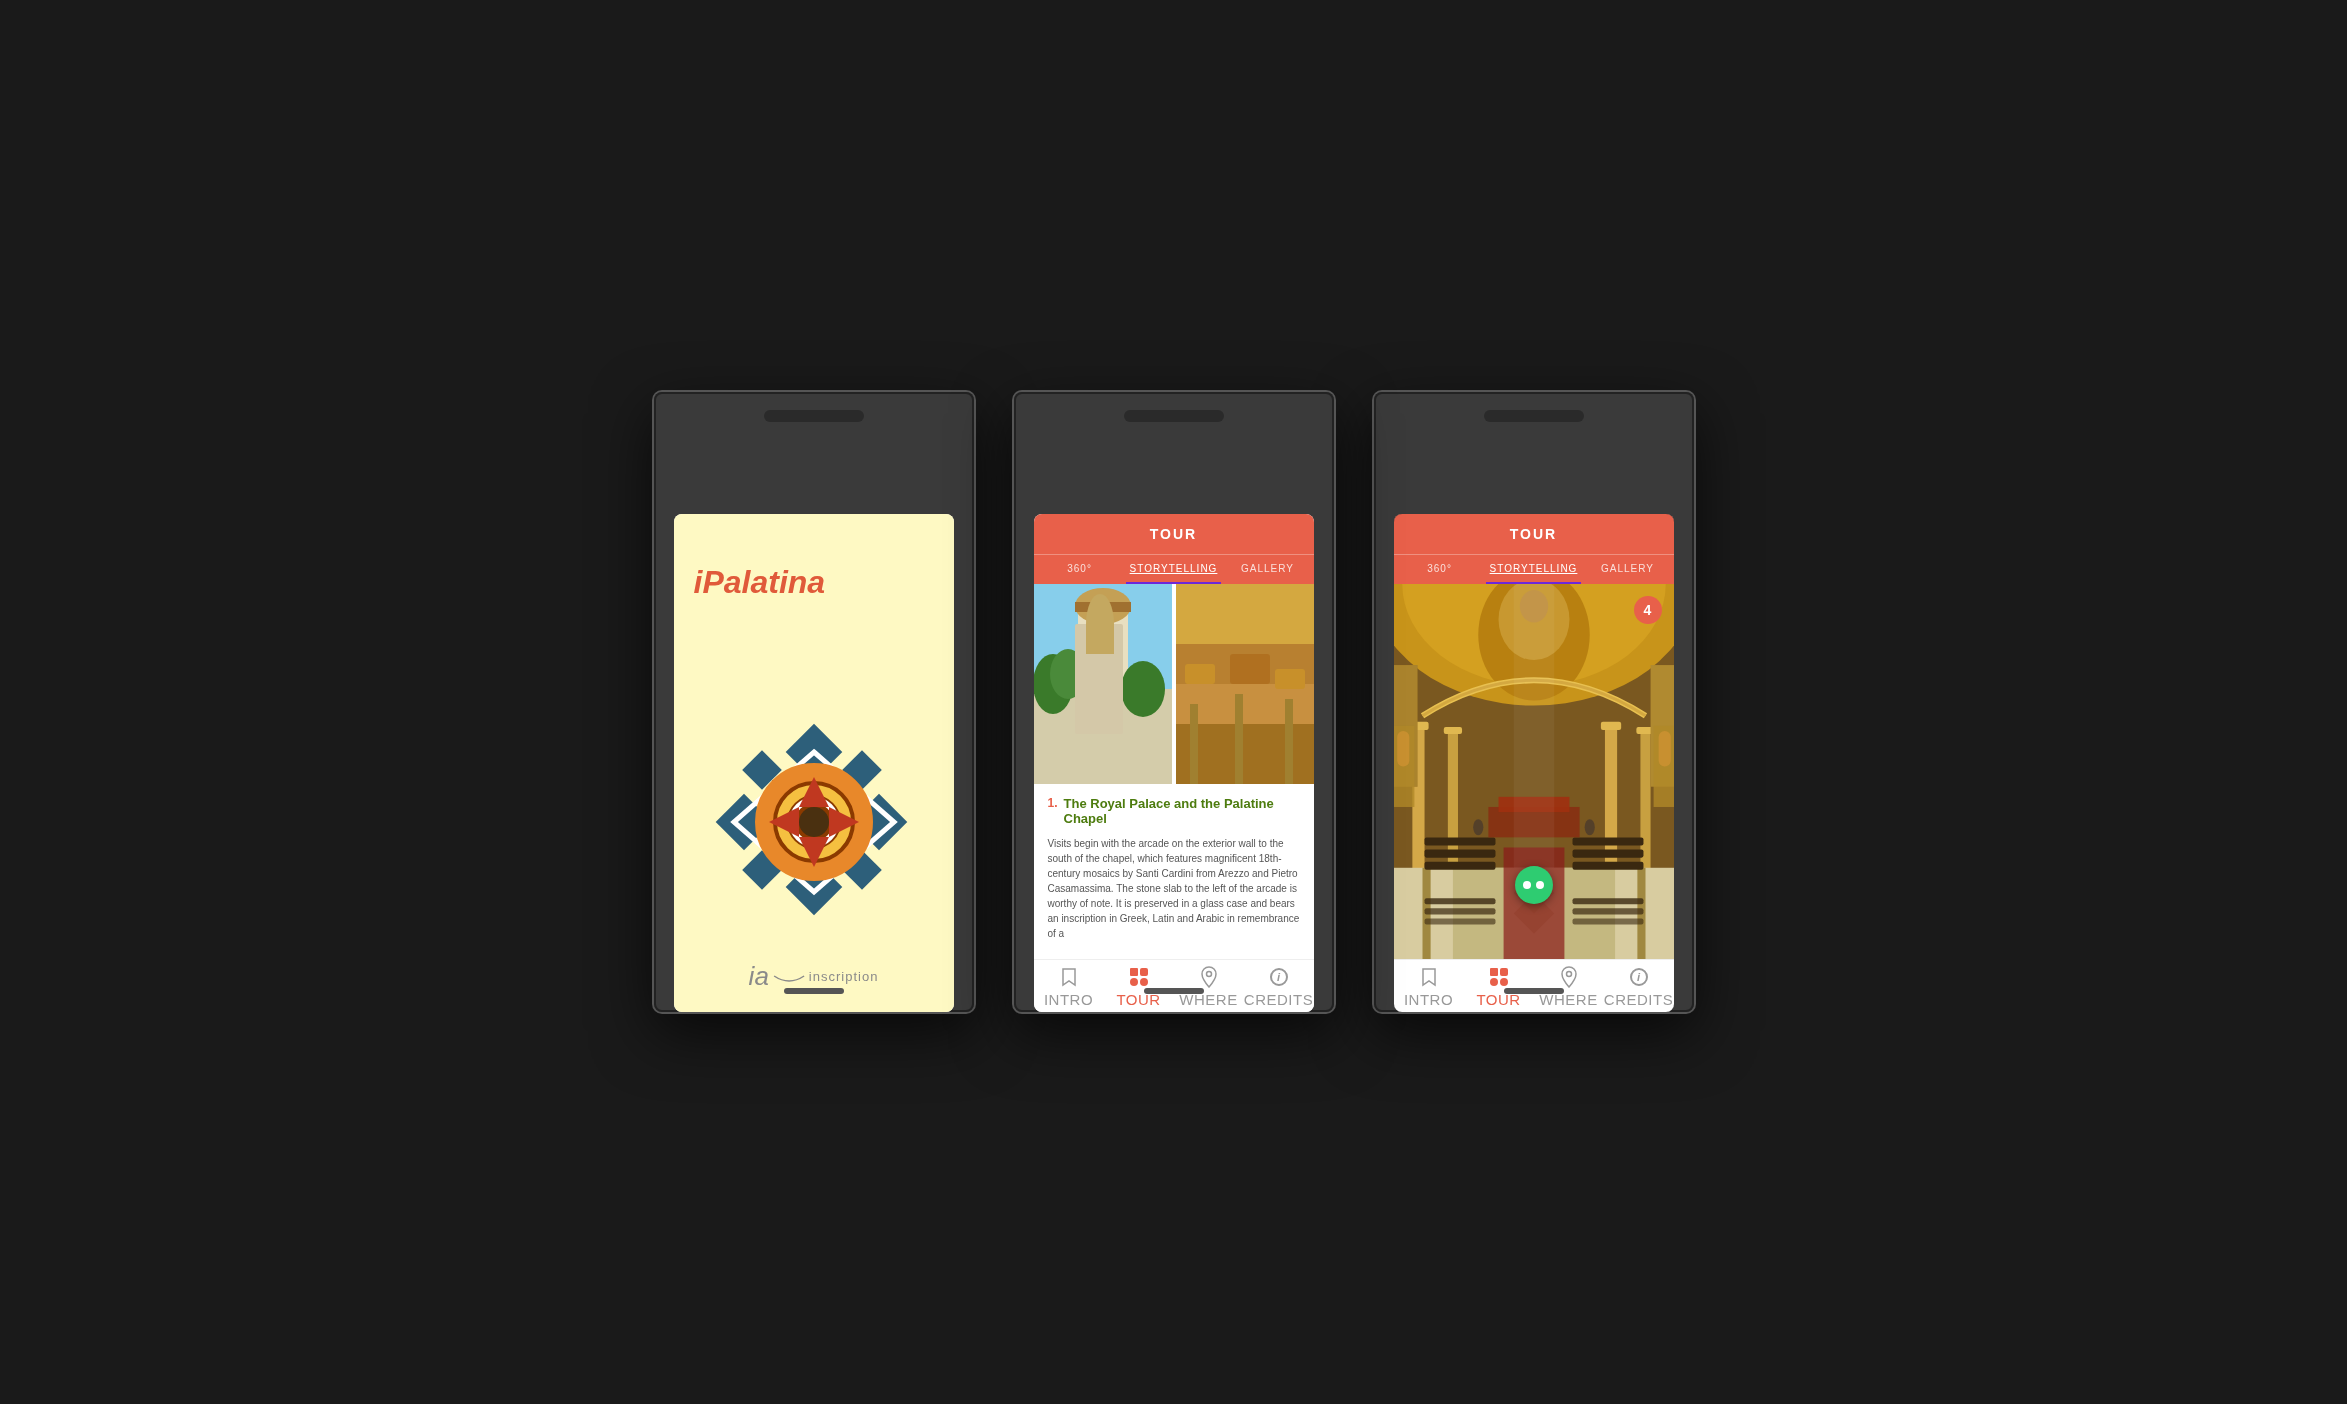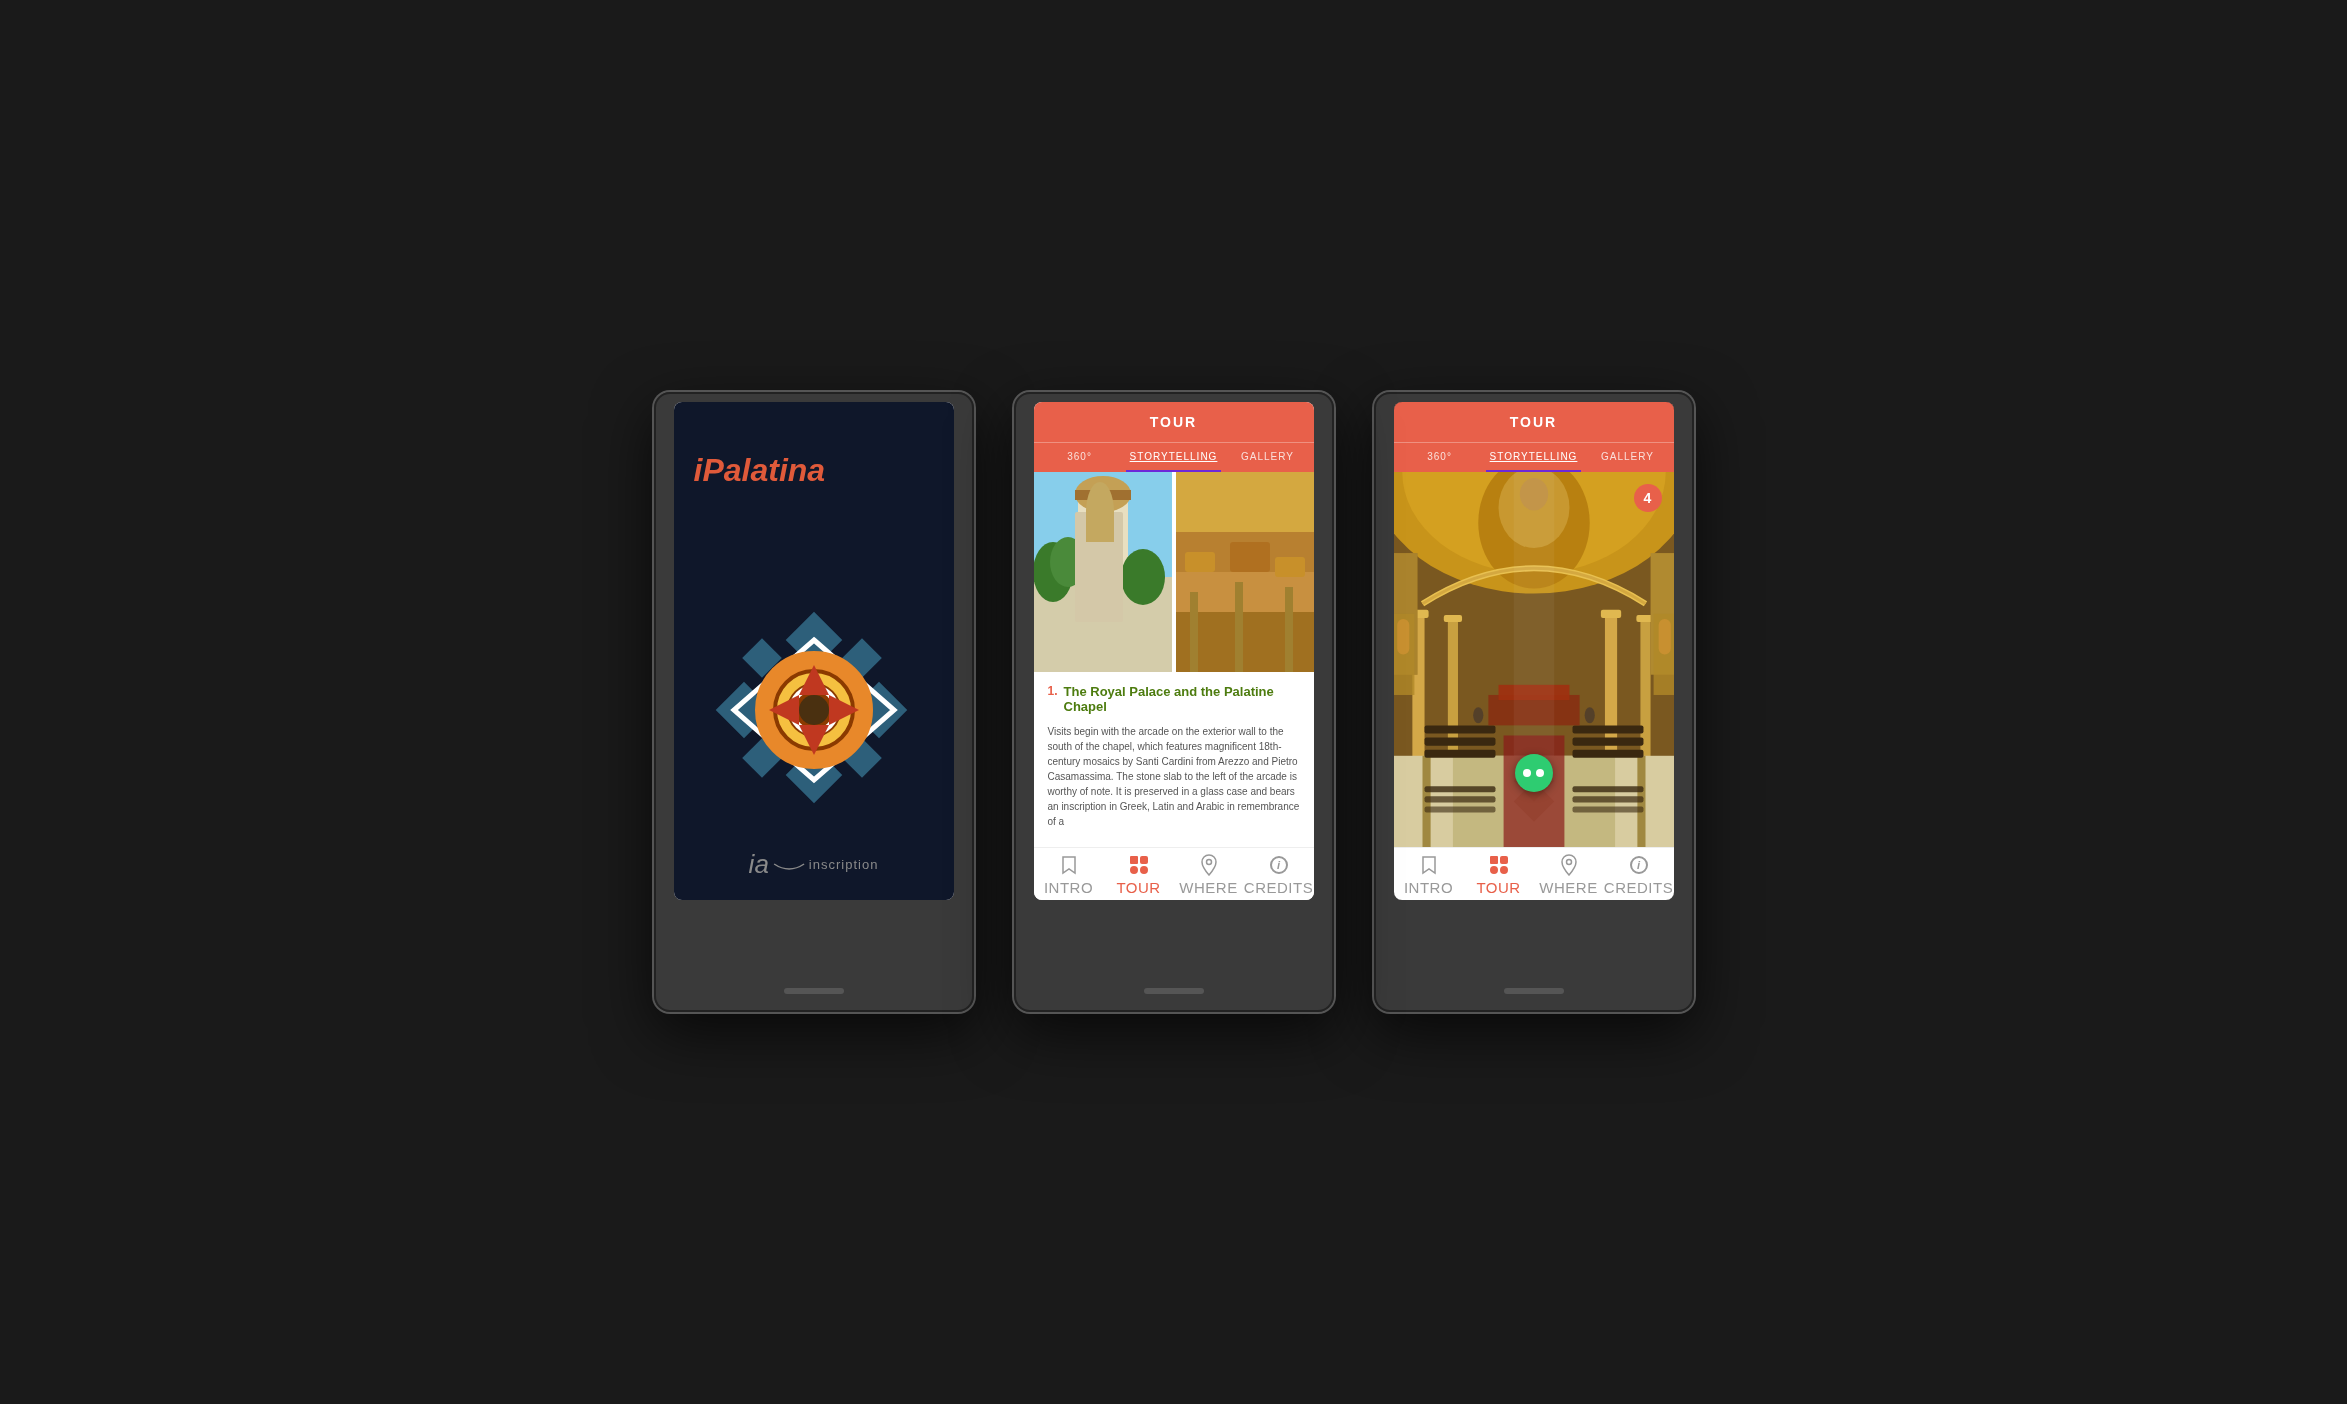--- a/index.html
+++ b/index.html
@@ -21,29 +21,29 @@
       gap: 40px;
       padding: 40px;
     }
 
     
     .phone {
       position: relative;
       width: 320px;
       height: 620px;
       background: #3a3a3a;
-      border-radius: 16px;
+      border-radius: 8px;
       box-shadow:
         0 0 0 2px #555,
         0 20px 60px rgba(0,0,0,0.7),
         inset 0 0 0 2px #222;
       display: flex;
       flex-direction: column;
       align-items: center;
-      justify-content: flex-start;
+      justify-content: flex-end;
     }
 
     .phone::before {
       content: '';
       position: absolute;
       top: 18px;
       left: 50%;
       transform: translateX(-50%);
       width: 100px;
       height: 12px;
@@ -70,21 +70,21 @@
       overflow: hidden;
       background: #fff;
       position: relative;
       margin-top: 10px;
     }
 
     
     .splash-screen {
       width: 100%;
       height: 100%;
-      background: #0f172a;
+      background: #fef9c3;
       display: flex;
       flex-direction: column;
       align-items: flex-start;
       justify-content: flex-start;
       padding: 30px 20px 20px;
       position: relative;
     }
 
     .app-title {
       font-size: 32px;

